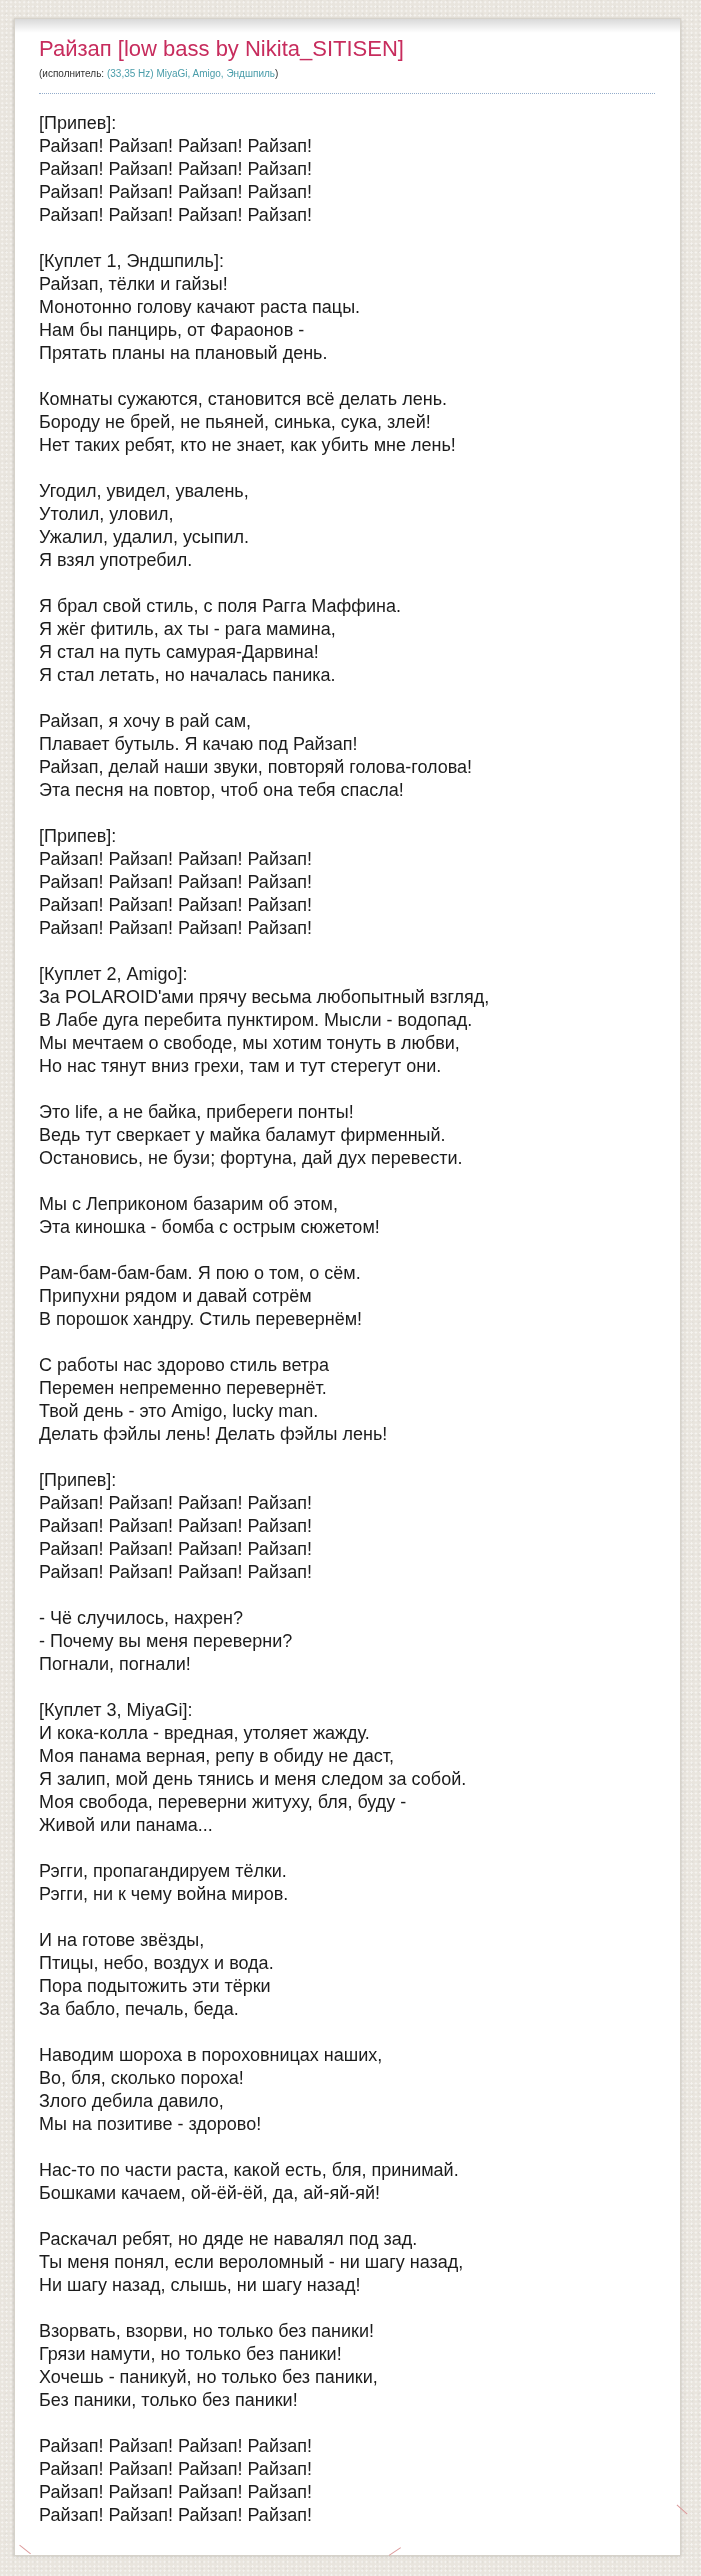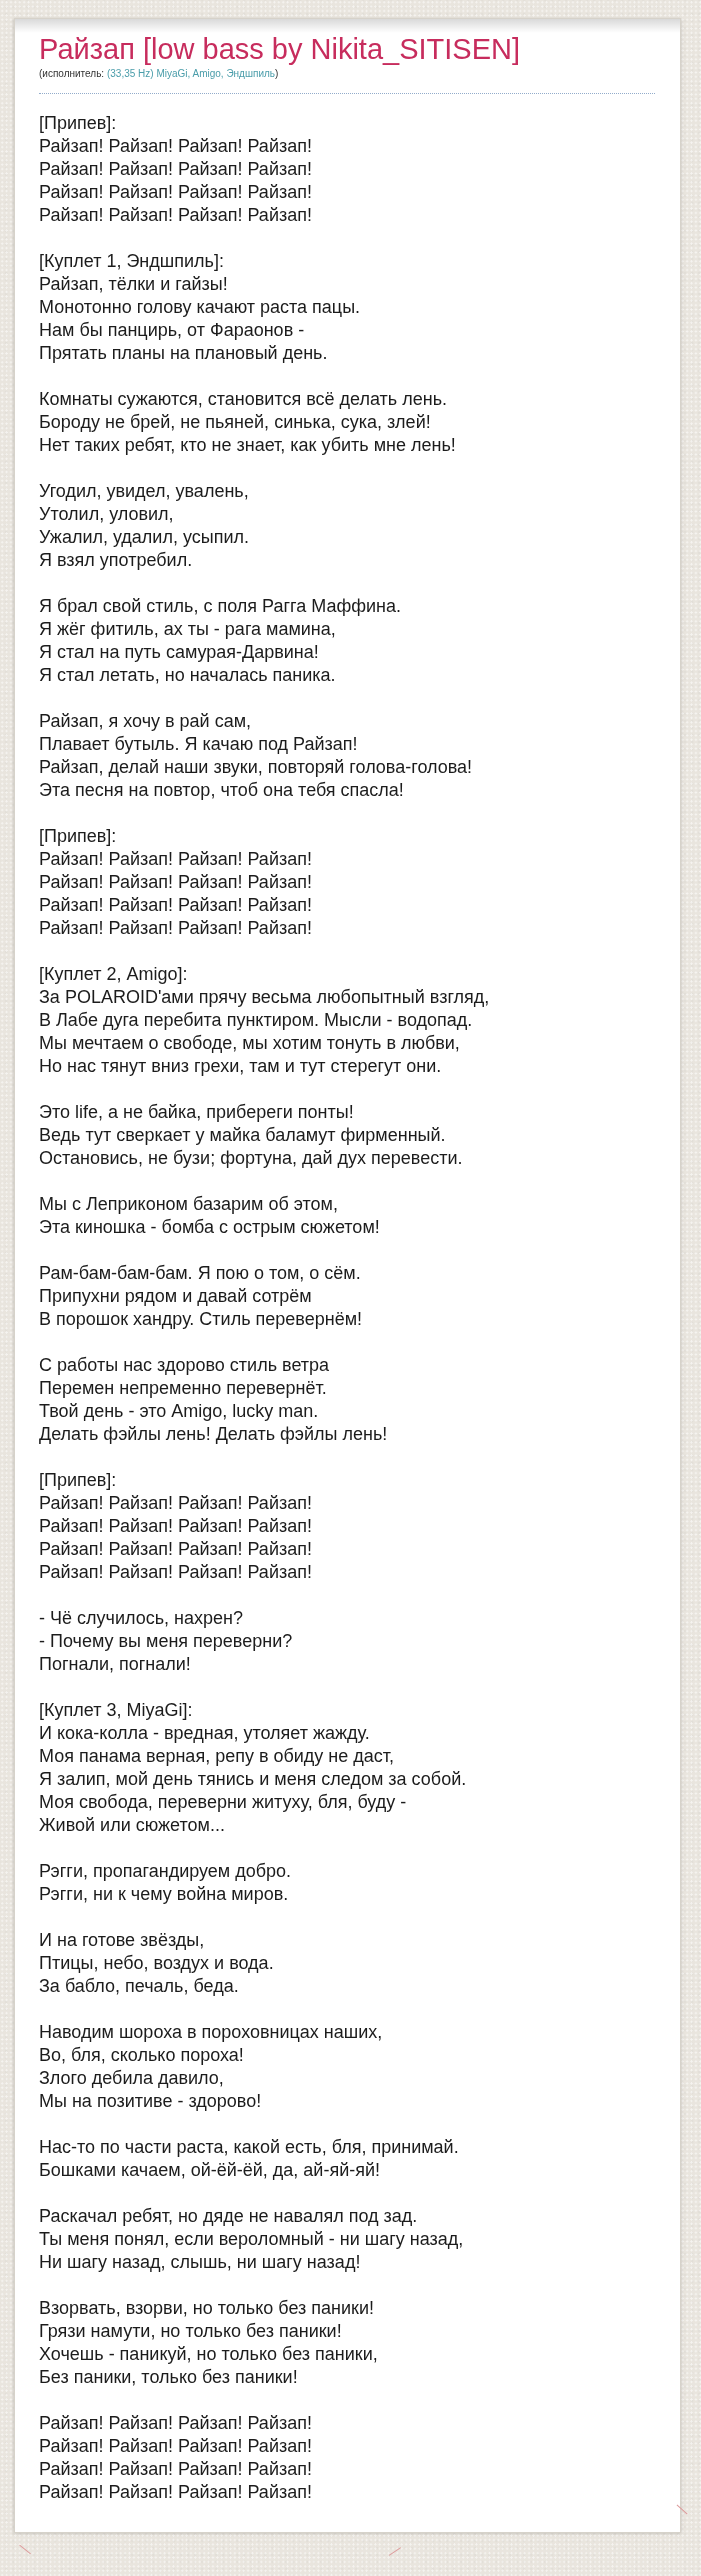--- a/index.html
+++ b/index.html
@@ -35,21 +35,21 @@
     top: 0; left: 0; right: 0;
     height: 14px;
     background: linear-gradient(rgba(0,0,0,0.15), rgba(0,0,0,0));
     pointer-events: none;
   }
   .card-header {
     padding: 17.5px 24.6px 0 24px;
   }
   .title {
     margin: 0 0 2.6px 0;
-    font-size: 29px;
+    font-size: 22px;
     font-weight: normal;
     line-height: 26px;
     color: #c72c5d;
   }
   .performer-line {
     font-size: 10px;
     line-height: 18.4px;
     color: #333333;
     padding-bottom: 9.6px;
     border-bottom: 0.9px dotted #92accb;
@@ -177,29 +177,30 @@
         <div class="line">- Чё случилось, нахрен?</div>
         <div class="line">- Почему вы меня переверни?</div>
         <div class="line">Погнали, погнали!</div>
       </div>
       <div class="stanza">
         <div class="line">[Куплет 3, MiyaGi]:</div>
         <div class="line">И кока-колла - вредная, утоляет жажду.</div>
         <div class="line">Моя панама верная, репу в обиду не даст,</div>
         <div class="line">Я залип, мой день тянись и меня следом за собой.</div>
         <div class="line">Моя свобода, переверни житуху, бля, буду -</div>
-        <div class="line">Живой или сюжетом...</div>
-      </div>
-      <div class="stanza">
-        <div class="line">Рэгги, пропагандируем добро.</div>
+        <div class="line">Живой или панама...</div>
+      </div>
+      <div class="stanza">
+        <div class="line">Рэгги, пропагандируем тёлки.</div>
         <div class="line">Рэгги, ни к чему война миров.</div>
       </div>
       <div class="stanza">
         <div class="line">И на готове звёзды,</div>
         <div class="line">Птицы, небо, воздух и вода.</div>
+        <div class="line">Пора подытожить эти тёрки</div>
         <div class="line">За бабло, печаль, беда.</div>
       </div>
       <div class="stanza">
         <div class="line">Наводим шороха в пороховницах наших,</div>
         <div class="line">Во, бля, сколько пороха!</div>
         <div class="line">Злого дебила давило,</div>
         <div class="line">Мы на позитиве - здорово!</div>
       </div>
       <div class="stanza">
         <div class="line">Нас-то по части раста, какой есть, бля, принимай.</div>

